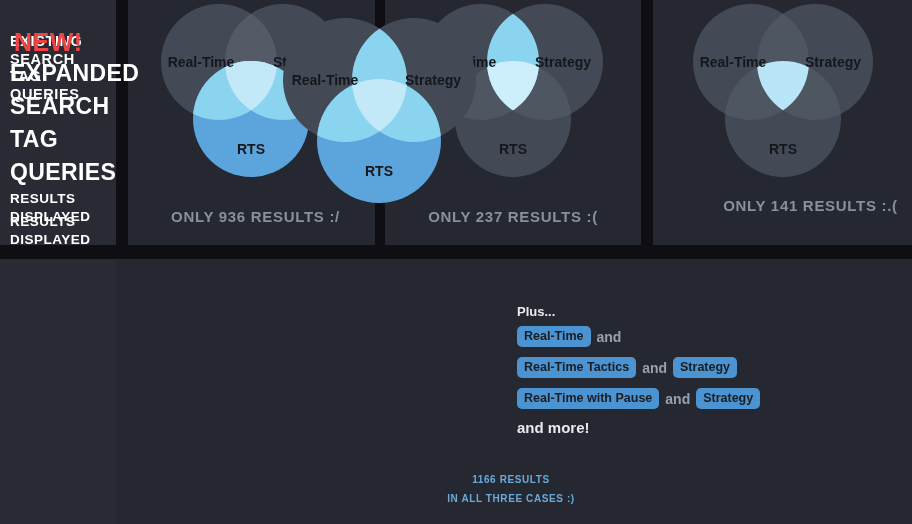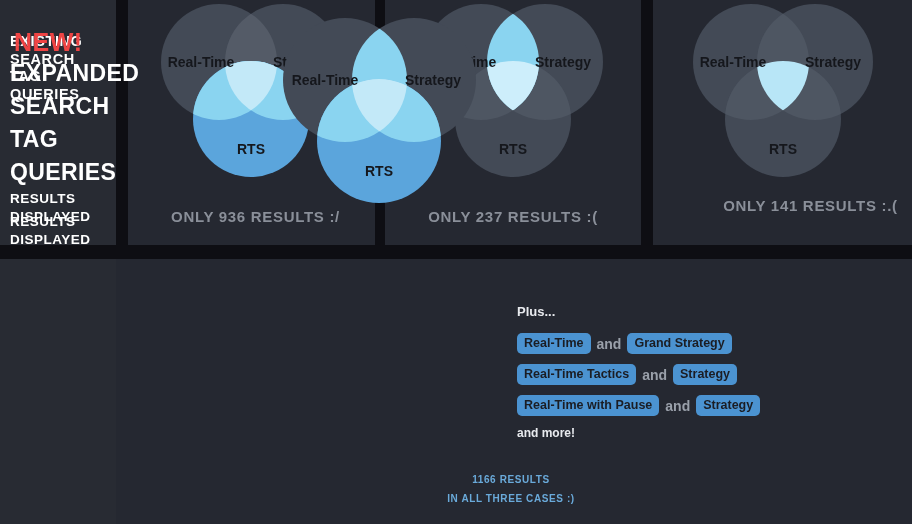--- a/index.html
+++ b/index.html
@@ -144,21 +144,21 @@
   
   #tag-area {
     position: absolute;
     left: 517px; top: 304px;
     width: 300px;
   }
   #plus-label {
     color: #e8eaee;
     font-size: 13px;
     font-weight: bold;
-    margin-bottom: 14px;
+    margin-bottom: 7px;
   }
   .tag-row {
     display: flex;
     align-items: center;
     margin-bottom: 10px;
     gap: 6px;
   }
   .tag {
     display: inline-block;
     background: #4b93d1;
@@ -169,21 +169,21 @@
     border-radius: 5px;
     white-space: nowrap;
   }
   .tag-and {
     color: #9aa0aa;
     font-size: 14px;
     font-weight: bold;
   }
   #and-more {
     color: #e8eaee;
-    font-size: 12px;
+    font-size: 15px;
     font-weight: bold;
     margin-top: 2px;
   }
 
   .venn-label {
     font-family: "Liberation Sans", sans-serif;
     font-weight: bold;
     fill: #15171c;
   }
 </style>
@@ -392,21 +392,20 @@
       <text class="venn-label" x="107" y="160" text-anchor="middle" font-size="14">RTS</text>
     </svg>
   </div>
 
   <div id="tag-area">
     <div id="plus-label">Plus...</div>
 
     <div class="tag-row">
       <span class="tag">Real-Time</span>
       <span class="tag-and">and</span>
-      <span class="tag">Grand Strategy</span>
     </div>
 
     <div class="tag-row">
       <span class="tag">Real-Time Tactics</span>
       <span class="tag-and">and</span>
       <span class="tag">Strategy</span>
     </div>
 
     <div class="tag-row">
       <span class="tag">Real-Time with Pause</span>

